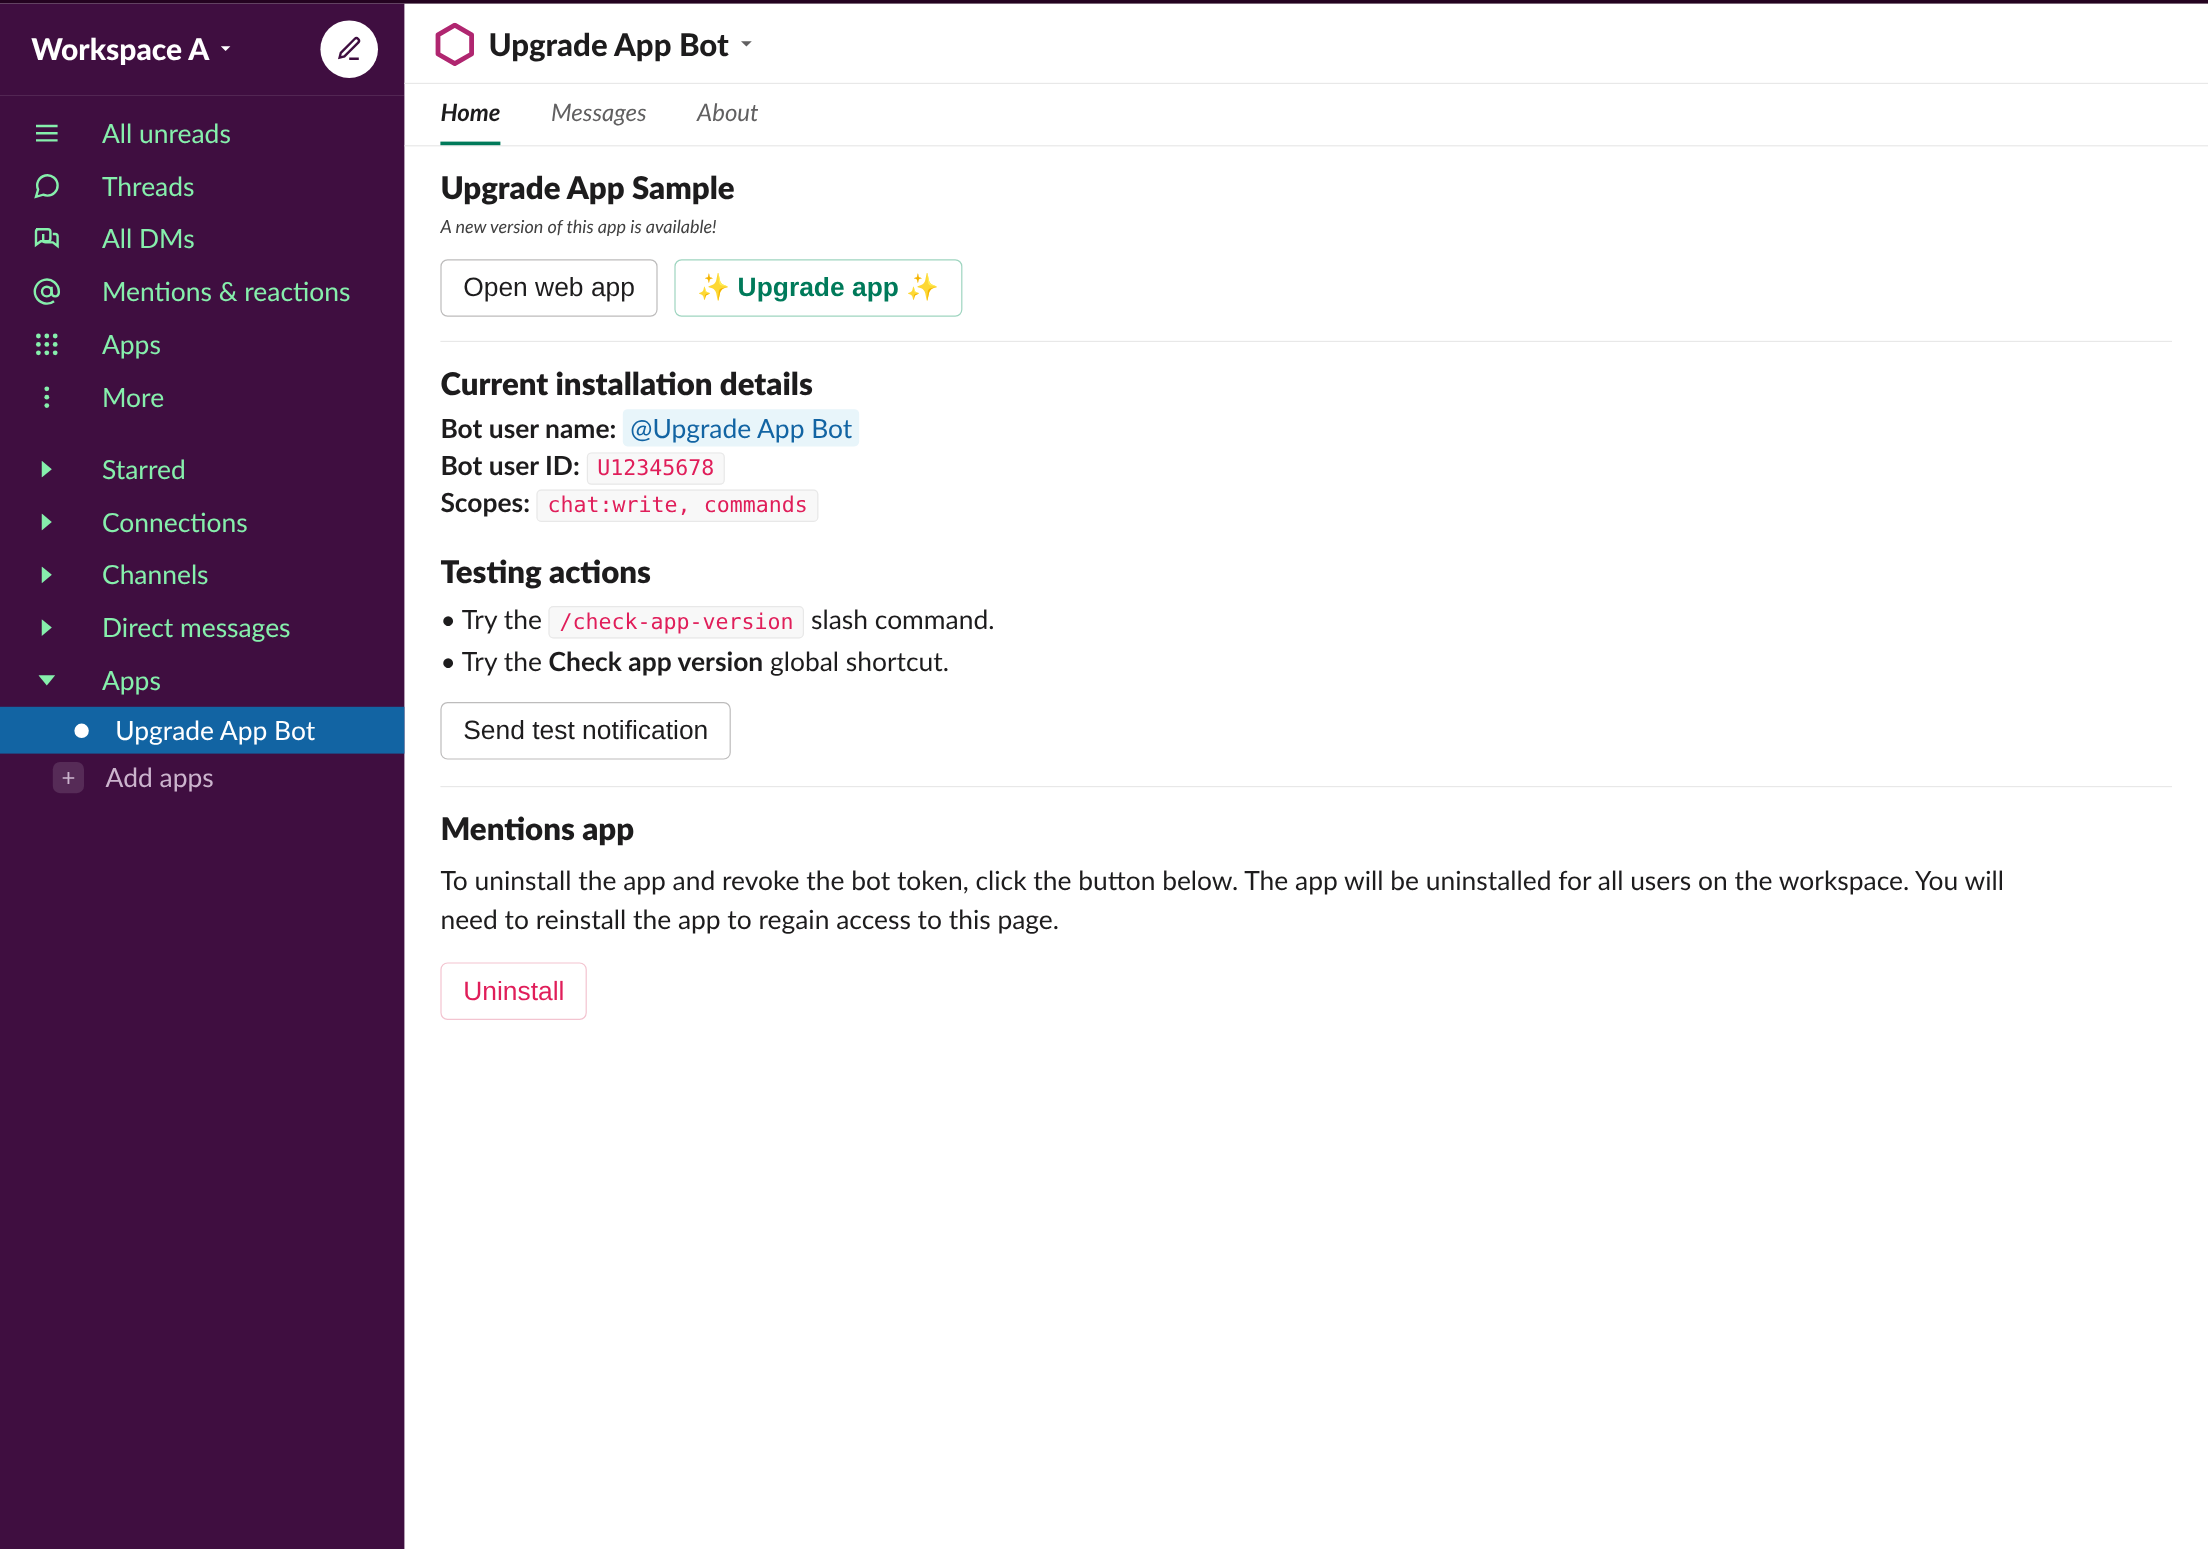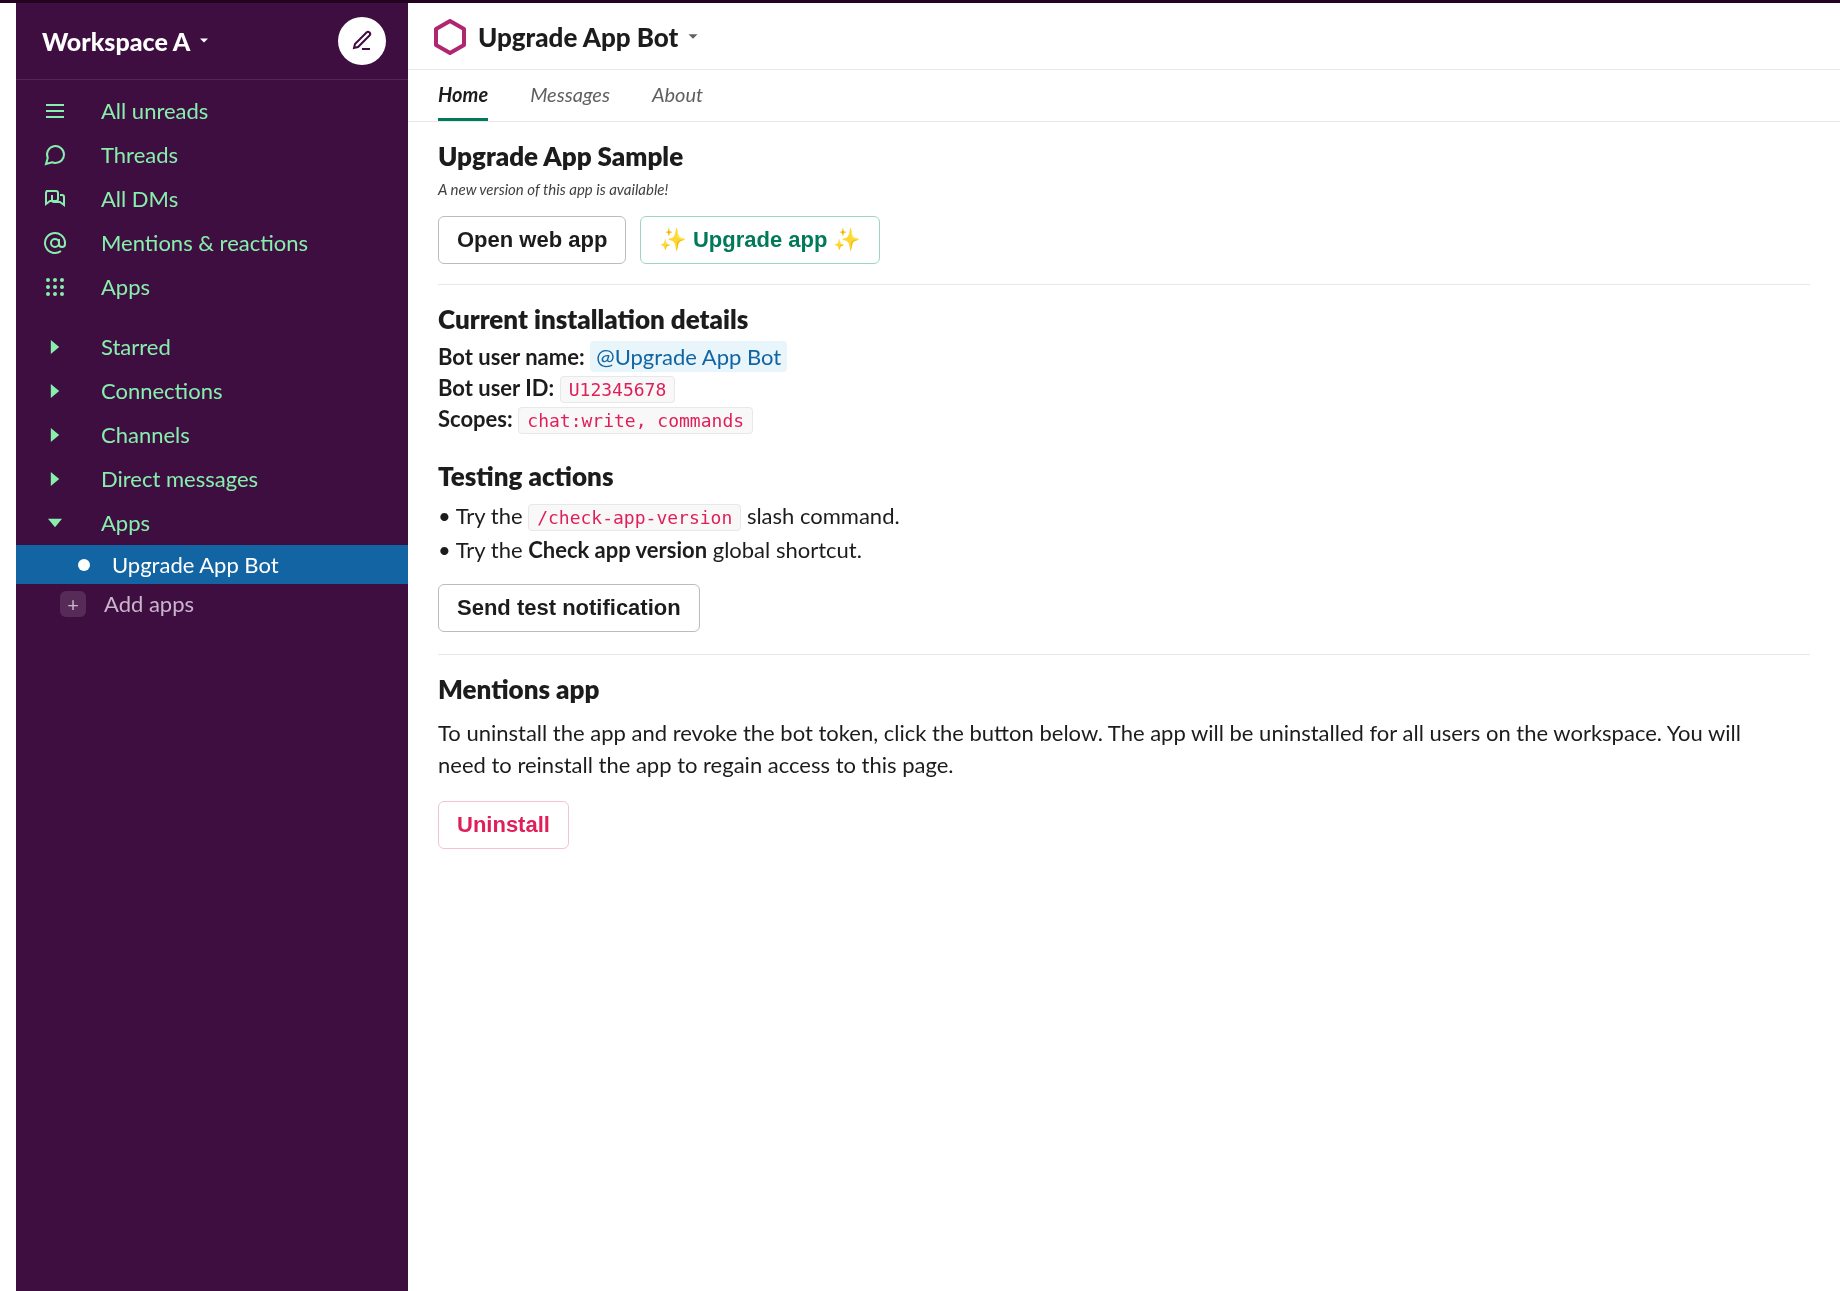--- a/index.html
+++ b/index.html
@@ -4,21 +4,21 @@
 <style>
   * { box-sizing: border-box; margin: 0; padding: 0; }
   html, body { height: 100%; font-family: -apple-system, BlinkMacSystemFont, "Segoe UI", "Lato", sans-serif; }
   body { display: flex; flex-direction: column; width: 1840px; height: 1291px; background: #fff; overflow: hidden; transform-origin: top left; }
 
   .topstrip { height: 3px; background: #240320; flex-shrink: 0; }
 
   .app { display: flex; flex: 1; min-height: 0; }
 
   
-  .sidebar { width: 392px; background: #3f0e40; color: #baa3bb; display: flex; flex-direction: column; font-size: 22px; margin-left: 16px; }
+  .sidebar { width: 337px; background: #3f0e40; color: #baa3bb; display: flex; flex-direction: column; font-size: 22px; }
   .workspace-header { display: flex; align-items: center; justify-content: space-between; padding: 14px 22px 14px 26px; box-shadow: 0 1px 0 rgba(255,255,255,0.1); }
   .workspace-header .wsname { color: #fff; font-weight: 900; font-size: 25px; display: flex; align-items: center; gap: 6px; cursor: pointer; }
   .compose-btn { width: 48px; height: 48px; border-radius: 50%; background: #fff; display: flex; align-items: center; justify-content: center; color: #3f0e40; cursor: pointer; }
   .compose-btn svg { width: 24px; height: 24px; }
 
   .side-sections { padding-top: 10px; }
   .side-item { display: flex; align-items: center; gap: 33px; padding: 6px 26px; cursor: pointer; color: #86efac; font-size: 22px; line-height: 32px;}
   .side-icon { width: 26px; height: 26px; display: inline-flex; align-items: center; justify-content: center; flex-shrink: 0; }
   .side-icon svg { width: 24px; height: 24px; }
   .side-caret { width: 26px; display:inline-flex; justify-content:center; }
@@ -36,21 +36,21 @@
   .main-header h1 { font-size: 26px; font-weight: 900; color:#1d1c1d; display:flex; align-items:center; gap:6px; cursor:pointer;}
 
   .tabs { display:flex; gap:42px; padding: 12px 30px 0; border-bottom: 1px solid #e8e8e8; }
   .tab { font-size: 20px; color: #616061; padding-bottom: 12px; cursor: pointer; font-style: italic; }
   .tab.active { color:#1d1c1d; font-weight:700; border-bottom: 3px solid #007a5a; }
 
   .content { padding: 18px 30px 40px; color:#1d1c1d; font-size:22px; }
   .content h2 { font-size: 26px; font-weight: 800; margin-top: 0; margin-bottom: 8px;}
   .content .subtitle { font-style: italic; color:#404040; margin-bottom: 18px; font-size:15px;}
   .btn-row { display:flex; gap: 14px; margin-bottom: 20px;}
-  .btn { border: 1px solid #bdbcbc; border-radius: 6px; padding: 10px 18px; font-size: 22px; background:#fff; cursor:pointer; font-weight: 700; color:#1d1c1d;}
+  .btn { border: 1px solid #bdbcbc; border-radius: 6px; padding: 10px 18px; font-size: 22px; background:#fff; cursor:pointer; font-weight: 400; color:#1d1c1d;}
   .btn.green { border-color: #9fd5c0; color: #007a5a; font-weight:700;}
   .btn.danger { color:#e01e5a; border-color:#f3c4d0; }
   hr.sep { border: none; border-top: 1px solid #e8e8e8; margin: 8px 0 18px;}
 
   .kv { font-size: 22px; margin-bottom: 4px;}
   .kv .k { font-weight: 700; }
   .mention { background: #e8f5fa; color: #1264a3; padding: 2px 6px; border-radius: 4px; }
   .code { font-family: ui-monospace, SFMono-Regular, Menlo, monospace; background:#f8f8f8; border:1px solid #e8e8e8; color:#e01e5a; padding:2px 8px; border-radius:4px; font-size: 18px; }
 
   .bullets { list-style: none; padding: 0; margin-bottom: 18px;}
@@ -126,20 +126,30 @@
               <circle cx="19" cy="5" r="2"></circle>
               <circle cx="5" cy="12" r="2"></circle>
               <circle cx="12" cy="12" r="2"></circle>
               <circle cx="19" cy="12" r="2"></circle>
               <circle cx="5" cy="19" r="2"></circle>
               <circle cx="12" cy="19" r="2"></circle>
               <circle cx="19" cy="19" r="2"></circle>
             </svg>
           </span>
         <span>Apps</span>
+      </div>
+      <div class="side-item">
+        <span class="side-icon">
+            <svg viewBox="0 0 24 24" fill="currentColor">
+              <circle cx="12" cy="5" r="2"></circle>
+              <circle cx="12" cy="12" r="2"></circle>
+              <circle cx="12" cy="19" r="2"></circle>
+            </svg>
+          </span>
+        <span>More</span>
       </div>
 
       <div style="height:16px"></div>
 
       <div class="side-item">
         <span class="side-caret">
             <svg viewBox="0 0 10 10" fill="currentColor">
               <path d="M2 0l6 5-6 5z"></path>
             </svg>
           </span>

